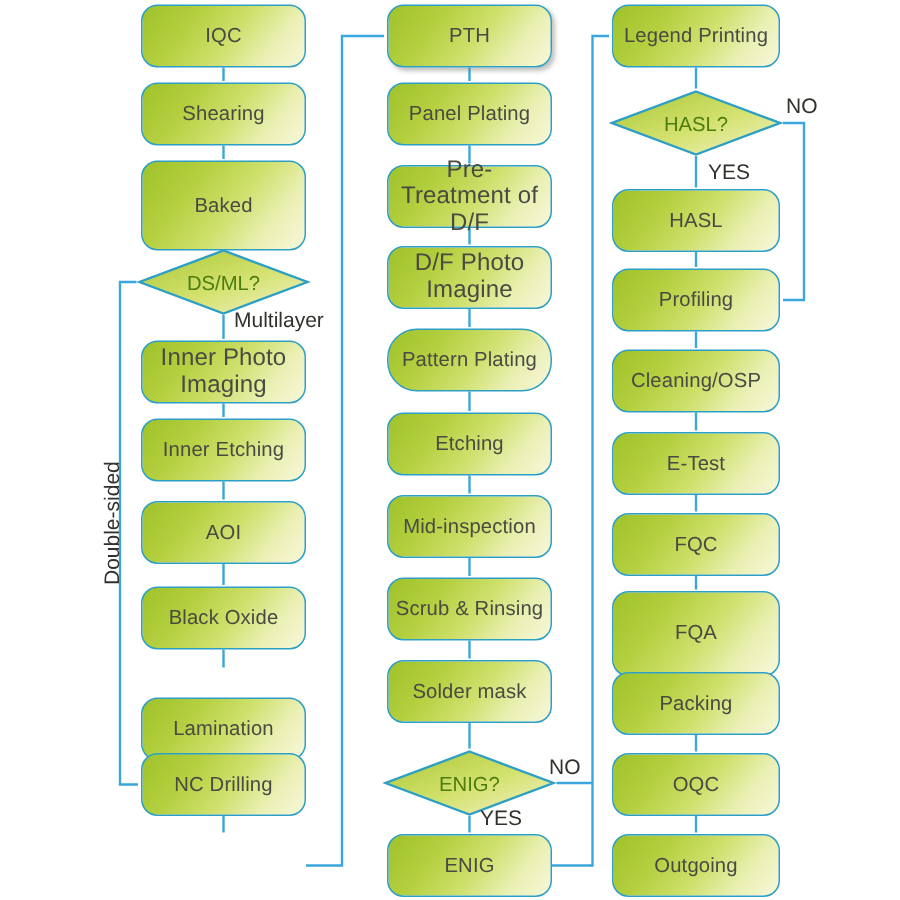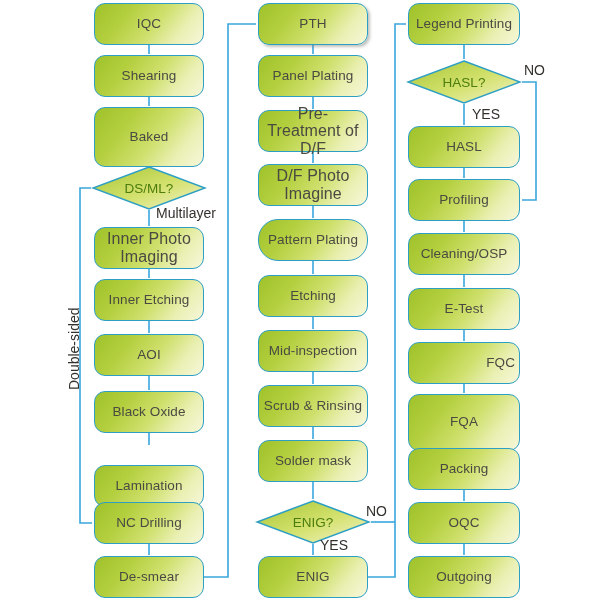--- a/index.html
+++ b/index.html
@@ -175,23 +175,20 @@
   </div>
   <div class="node" style="left:94px;top:391px;width:110px;height:42px;">
     <span>Black Oxide</span>
   </div>
   <div class="node" style="left:94px;top:465px;width:110px;height:42px;">
     <span>Lamination</span>
   </div>
   <div class="node" style="left:94px;top:502px;width:110px;height:42px;">
     <span>NC Drilling</span>
   </div>
-  <div class="node" style="left:94px;top:556px;width:110px;height:42px;">
-    <span>De-smear</span>
-  </div>
 
   <div class="node shadow" style="left:258px;top:3px;width:110px;height:42px;">
     <span>PTH</span>
   </div>
   <div class="node" style="left:258px;top:55px;width:110px;height:42px;">
     <span>Panel Plating</span>
   </div>
   <div class="node small" style="left:258px;top:110px;width:110px;height:42px;">
     <span>Pre-Treatment of D/F</span>
   </div>
@@ -251,21 +248,21 @@
   </div>
   <div class="node" style="left:408px;top:179px;width:112px;height:42px;">
     <span>Profiling</span>
   </div>
   <div class="node" style="left:408px;top:233px;width:112px;height:42px;">
     <span>Cleaning/OSP</span>
   </div>
   <div class="node" style="left:408px;top:288px;width:112px;height:42px;">
     <span>E-Test</span>
   </div>
-  <div class="node" style="left:408px;top:342px;width:112px;height:42px;justify-content:flex-end;">
+  <div class="node" style="left:408px;top:342px;width:112px;height:42px;">
     <span>FQC</span>
   </div>
   <div class="node" style="left:408px;top:394px;width:112px;height:57px;">
     <span>FQA</span>
   </div>
   <div class="node" style="left:408px;top:448px;width:112px;height:42px;">
     <span>Packing</span>
   </div>
   <div class="node" style="left:408px;top:502px;width:112px;height:42px;">
     <span>OQC</span>

